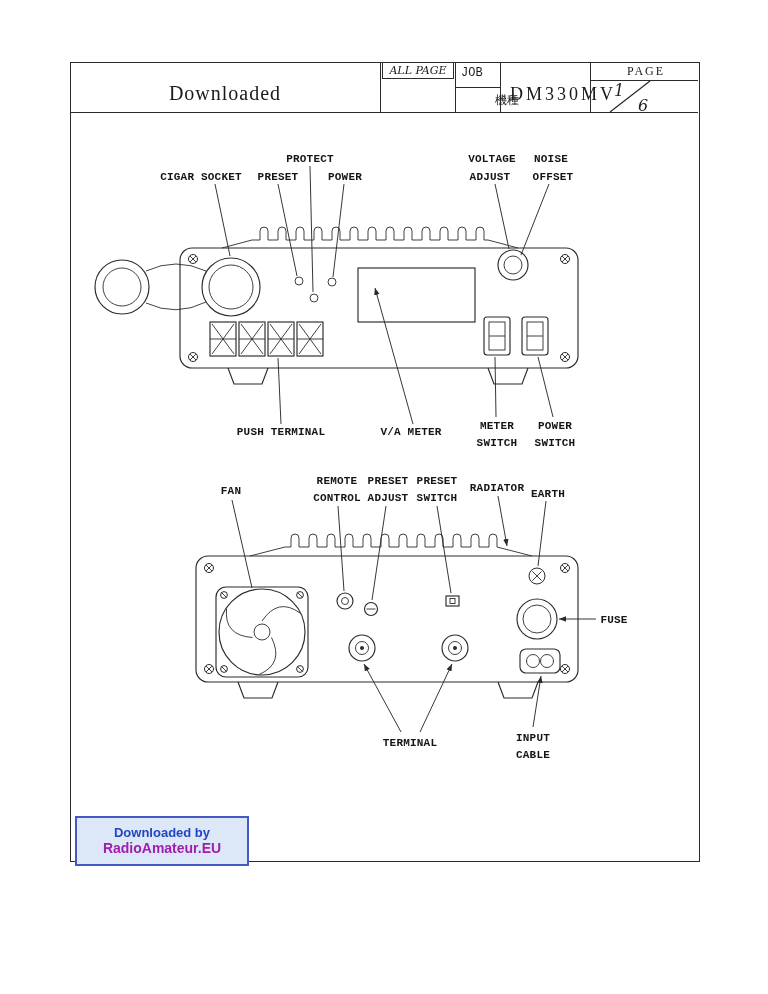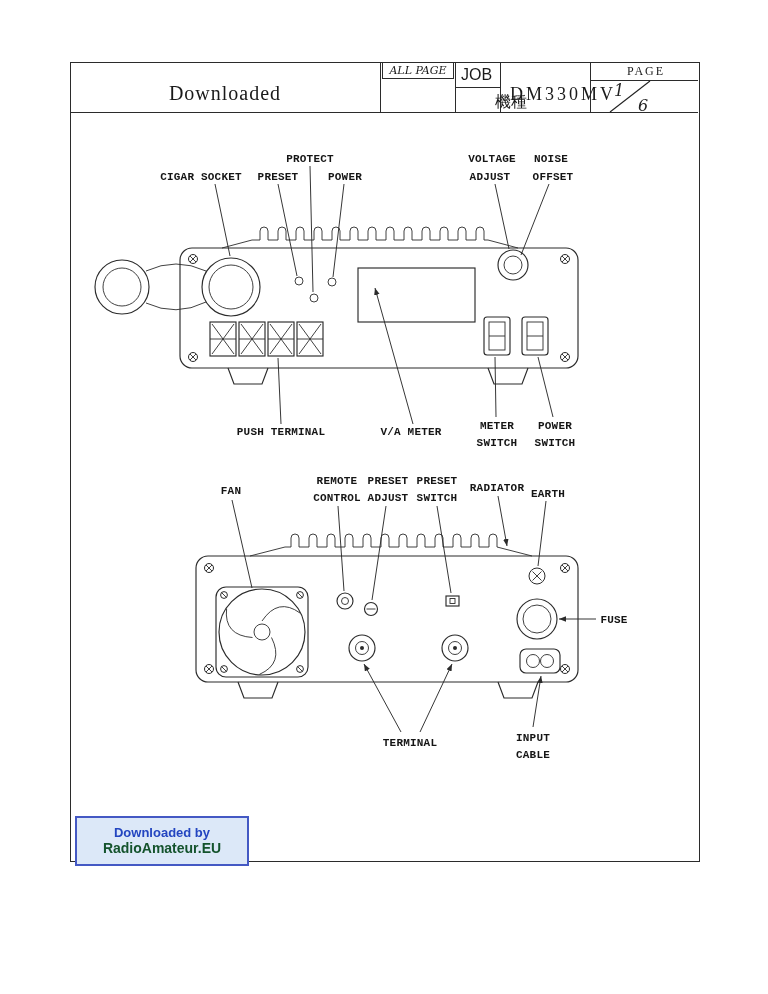--- a/index.html
+++ b/index.html
@@ -6,38 +6,38 @@
   #page{position:relative;width:768px;height:994px;background:#ffffff;overflow:hidden;
         font-family:"Liberation Sans",sans-serif;}
   .frame{position:absolute;left:70px;top:62px;width:628px;height:798px;border:1.4px solid #2b2b2b;}
   .hline,.vline{position:absolute;background:#2b2b2b;}
   .hline{height:1.2px;}
   .vline{width:1.2px;}
   .cell{position:absolute;color:#1a1a1a;}
   .title-text{font-family:"Liberation Serif",serif;font-size:20px;letter-spacing:1px;text-align:center;}
   .allpage{border:1.1px solid #2b2b2b;font-family:"DejaVu Serif",serif;font-style:italic;
            font-size:11px;text-align:center;line-height:15px;}
-  .small-serif{font-family:Liberation Sans, sans-serif;font-size:16px;}
+  .small-serif{font-family:Liberation Mono, monospace;font-size:12px;}
   .model-val{font-family:"Liberation Serif",serif;font-size:18px;letter-spacing:3px;text-align:center;padding-left:10px;}
   .page-lbl{font-family:"Liberation Serif",serif;font-size:12px;letter-spacing:2px;text-align:center;}
   .fr text{font-family:"DejaVu Serif",serif;font-style:italic;font-size:16px;fill:#222;}
   .fr line{stroke:#222;stroke-width:1.1;}
   svg.draw{position:absolute;left:70px;top:112px;}
   .ln{fill:none;stroke:#2b2b2b;stroke-width:1.15;}
   .thin{fill:none;stroke:#2b2b2b;stroke-width:0.9;}
   .lead{fill:none;stroke:#2b2b2b;stroke-width:0.95;}
   .lbl{font-family:"Liberation Mono","DejaVu Sans Mono",monospace;font-weight:700;
        font-size:11px;fill:#151515;letter-spacing:0.2px;}
   .scr circle{fill:none;stroke:#2b2b2b;stroke-width:1;}
   .scr line{stroke:#2b2b2b;stroke-width:0.9;}
   .watermark{position:absolute;left:75px;top:816px;width:170px;height:46px;
              background:#dce8f8;border:2px solid #4459c4;display:flex;flex-direction:column;
              align-items:center;justify-content:center;}
   .watermark .l1{color:#2345c0;font-weight:bold;font-size:13px;line-height:15px;}
-  .watermark .l2{color:#14532d;font-weight:bold;font-size:14px;line-height:17px;}
+  .watermark .l2{color:#a21caf;font-weight:bold;font-size:14px;line-height:17px;}
 </style>
 </head>
 <body>
 
 <div id="page">
 
   <div class="frame"></div>
 
   <div class="hline" style="left:70px;top:112px;width:628px;"></div>
   <div class="vline" style="left:380px;top:62px;height:50px;"></div>

